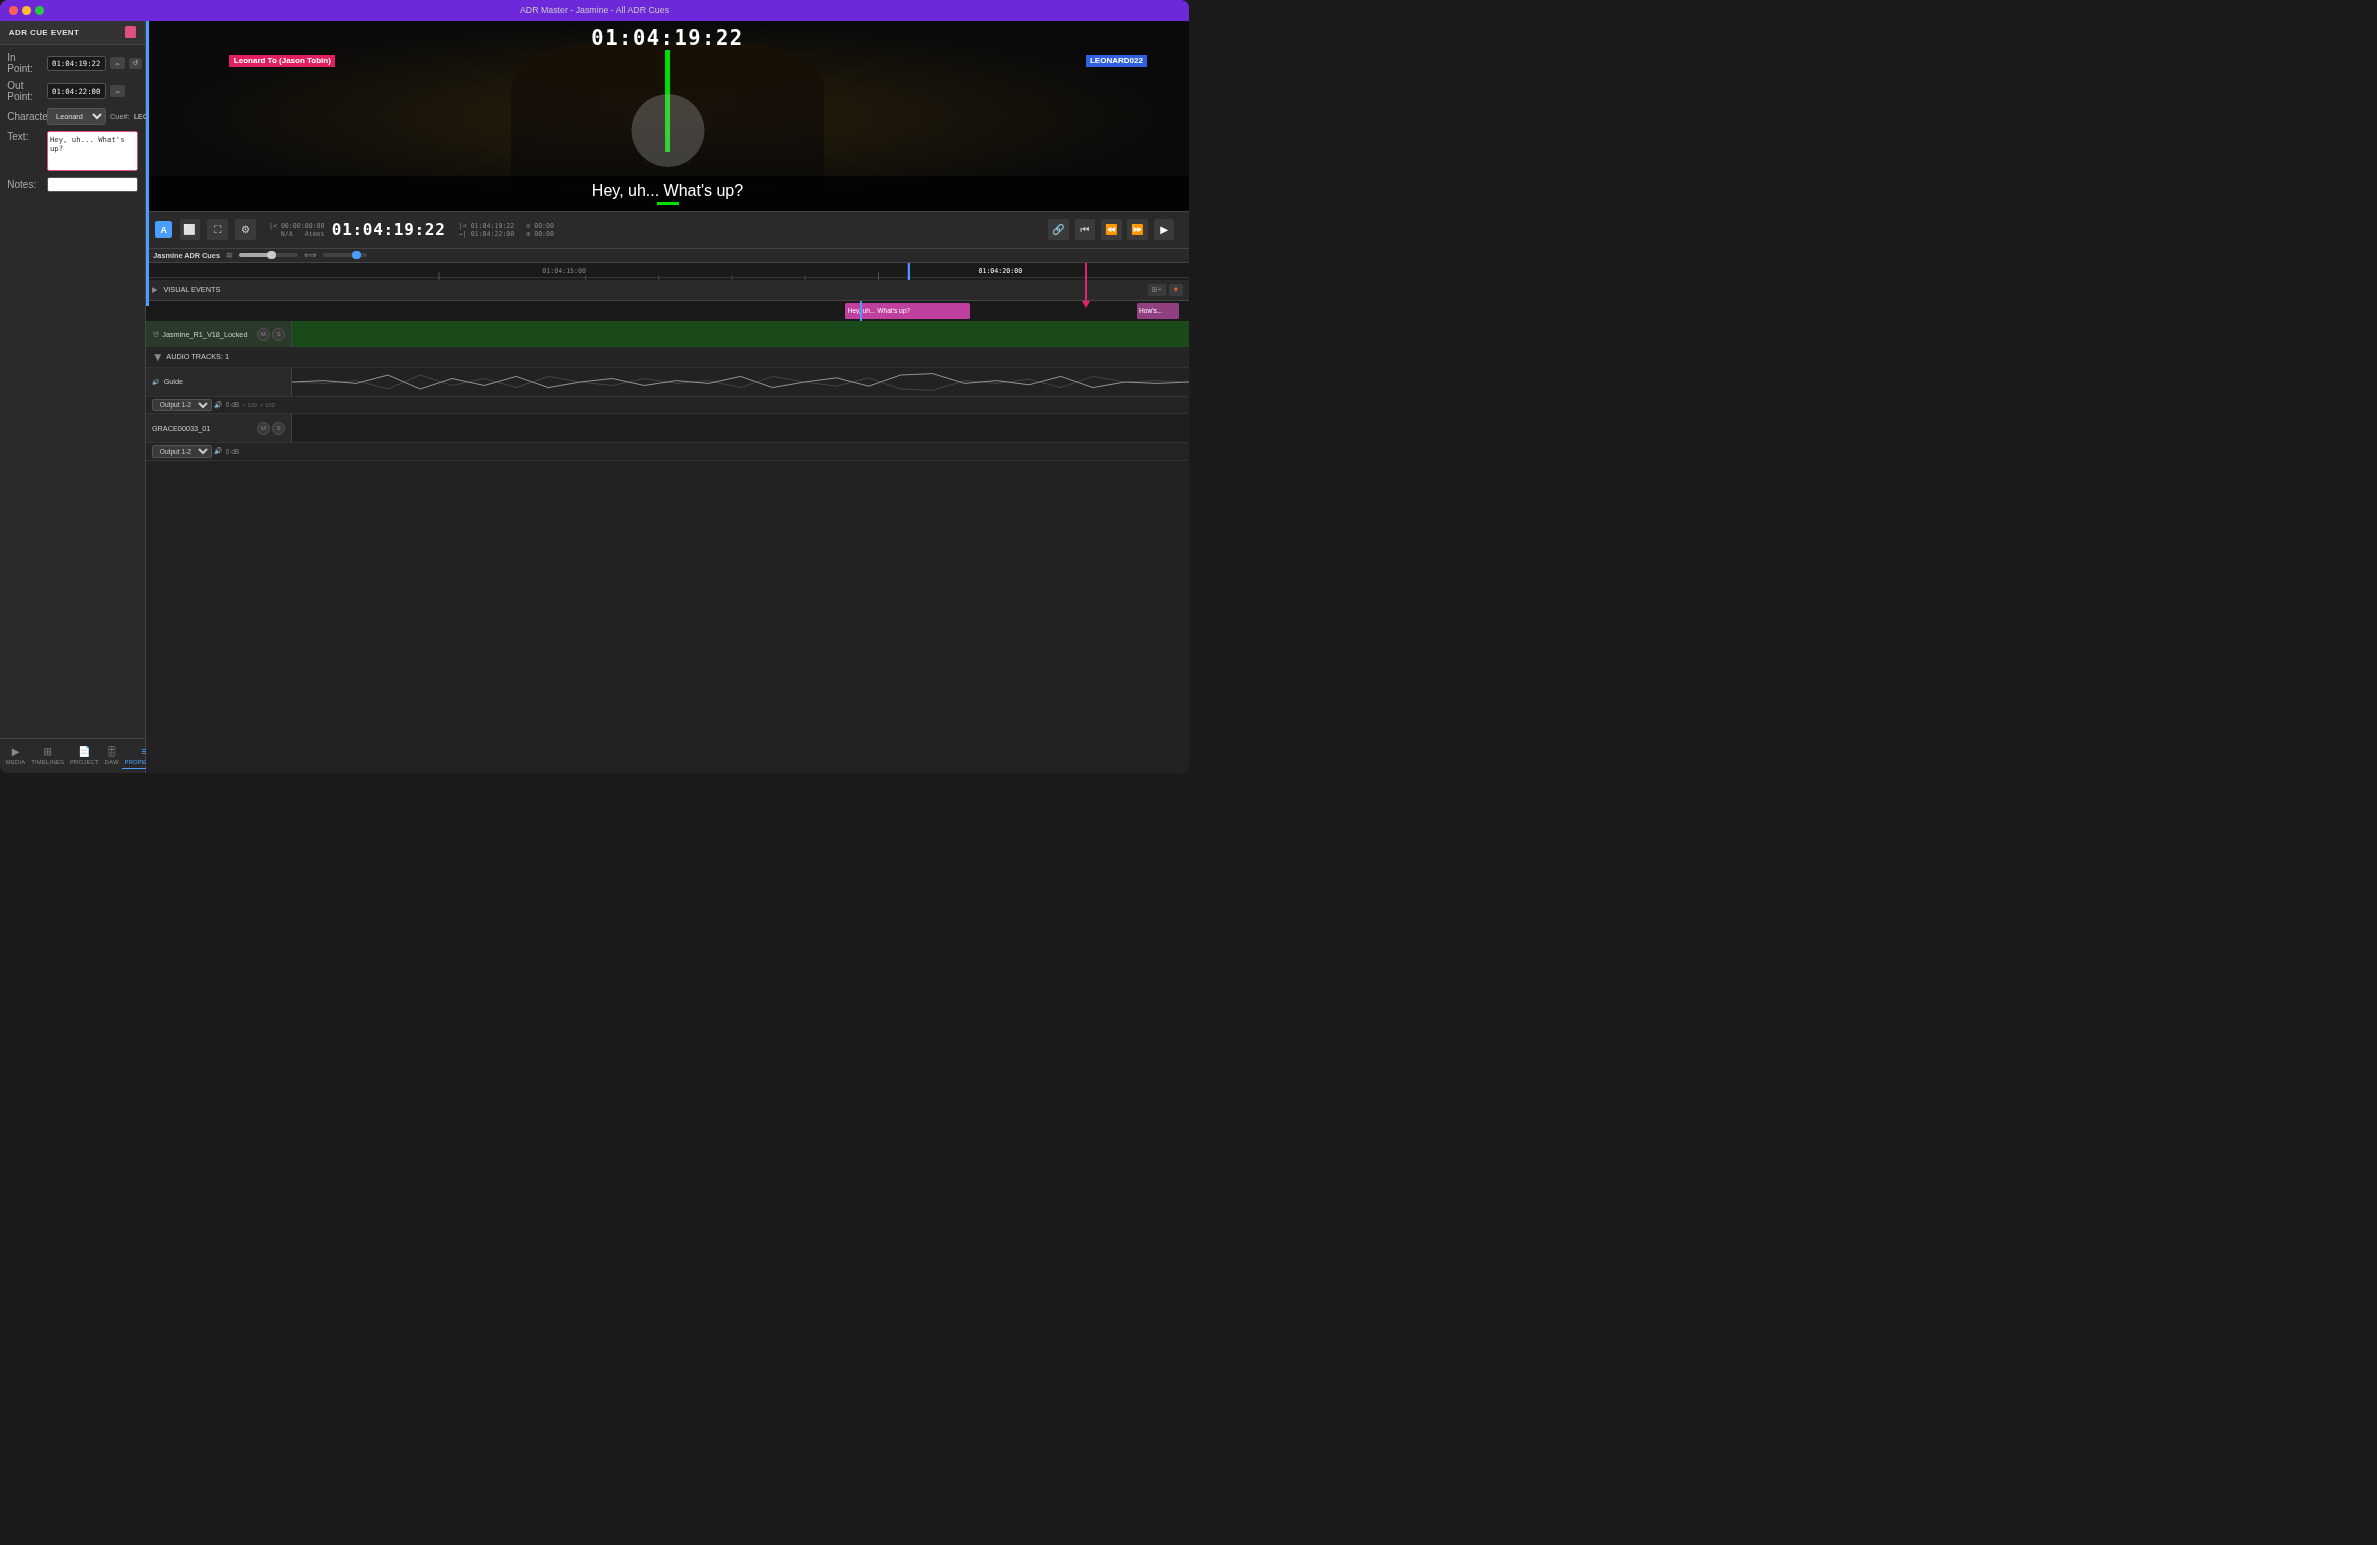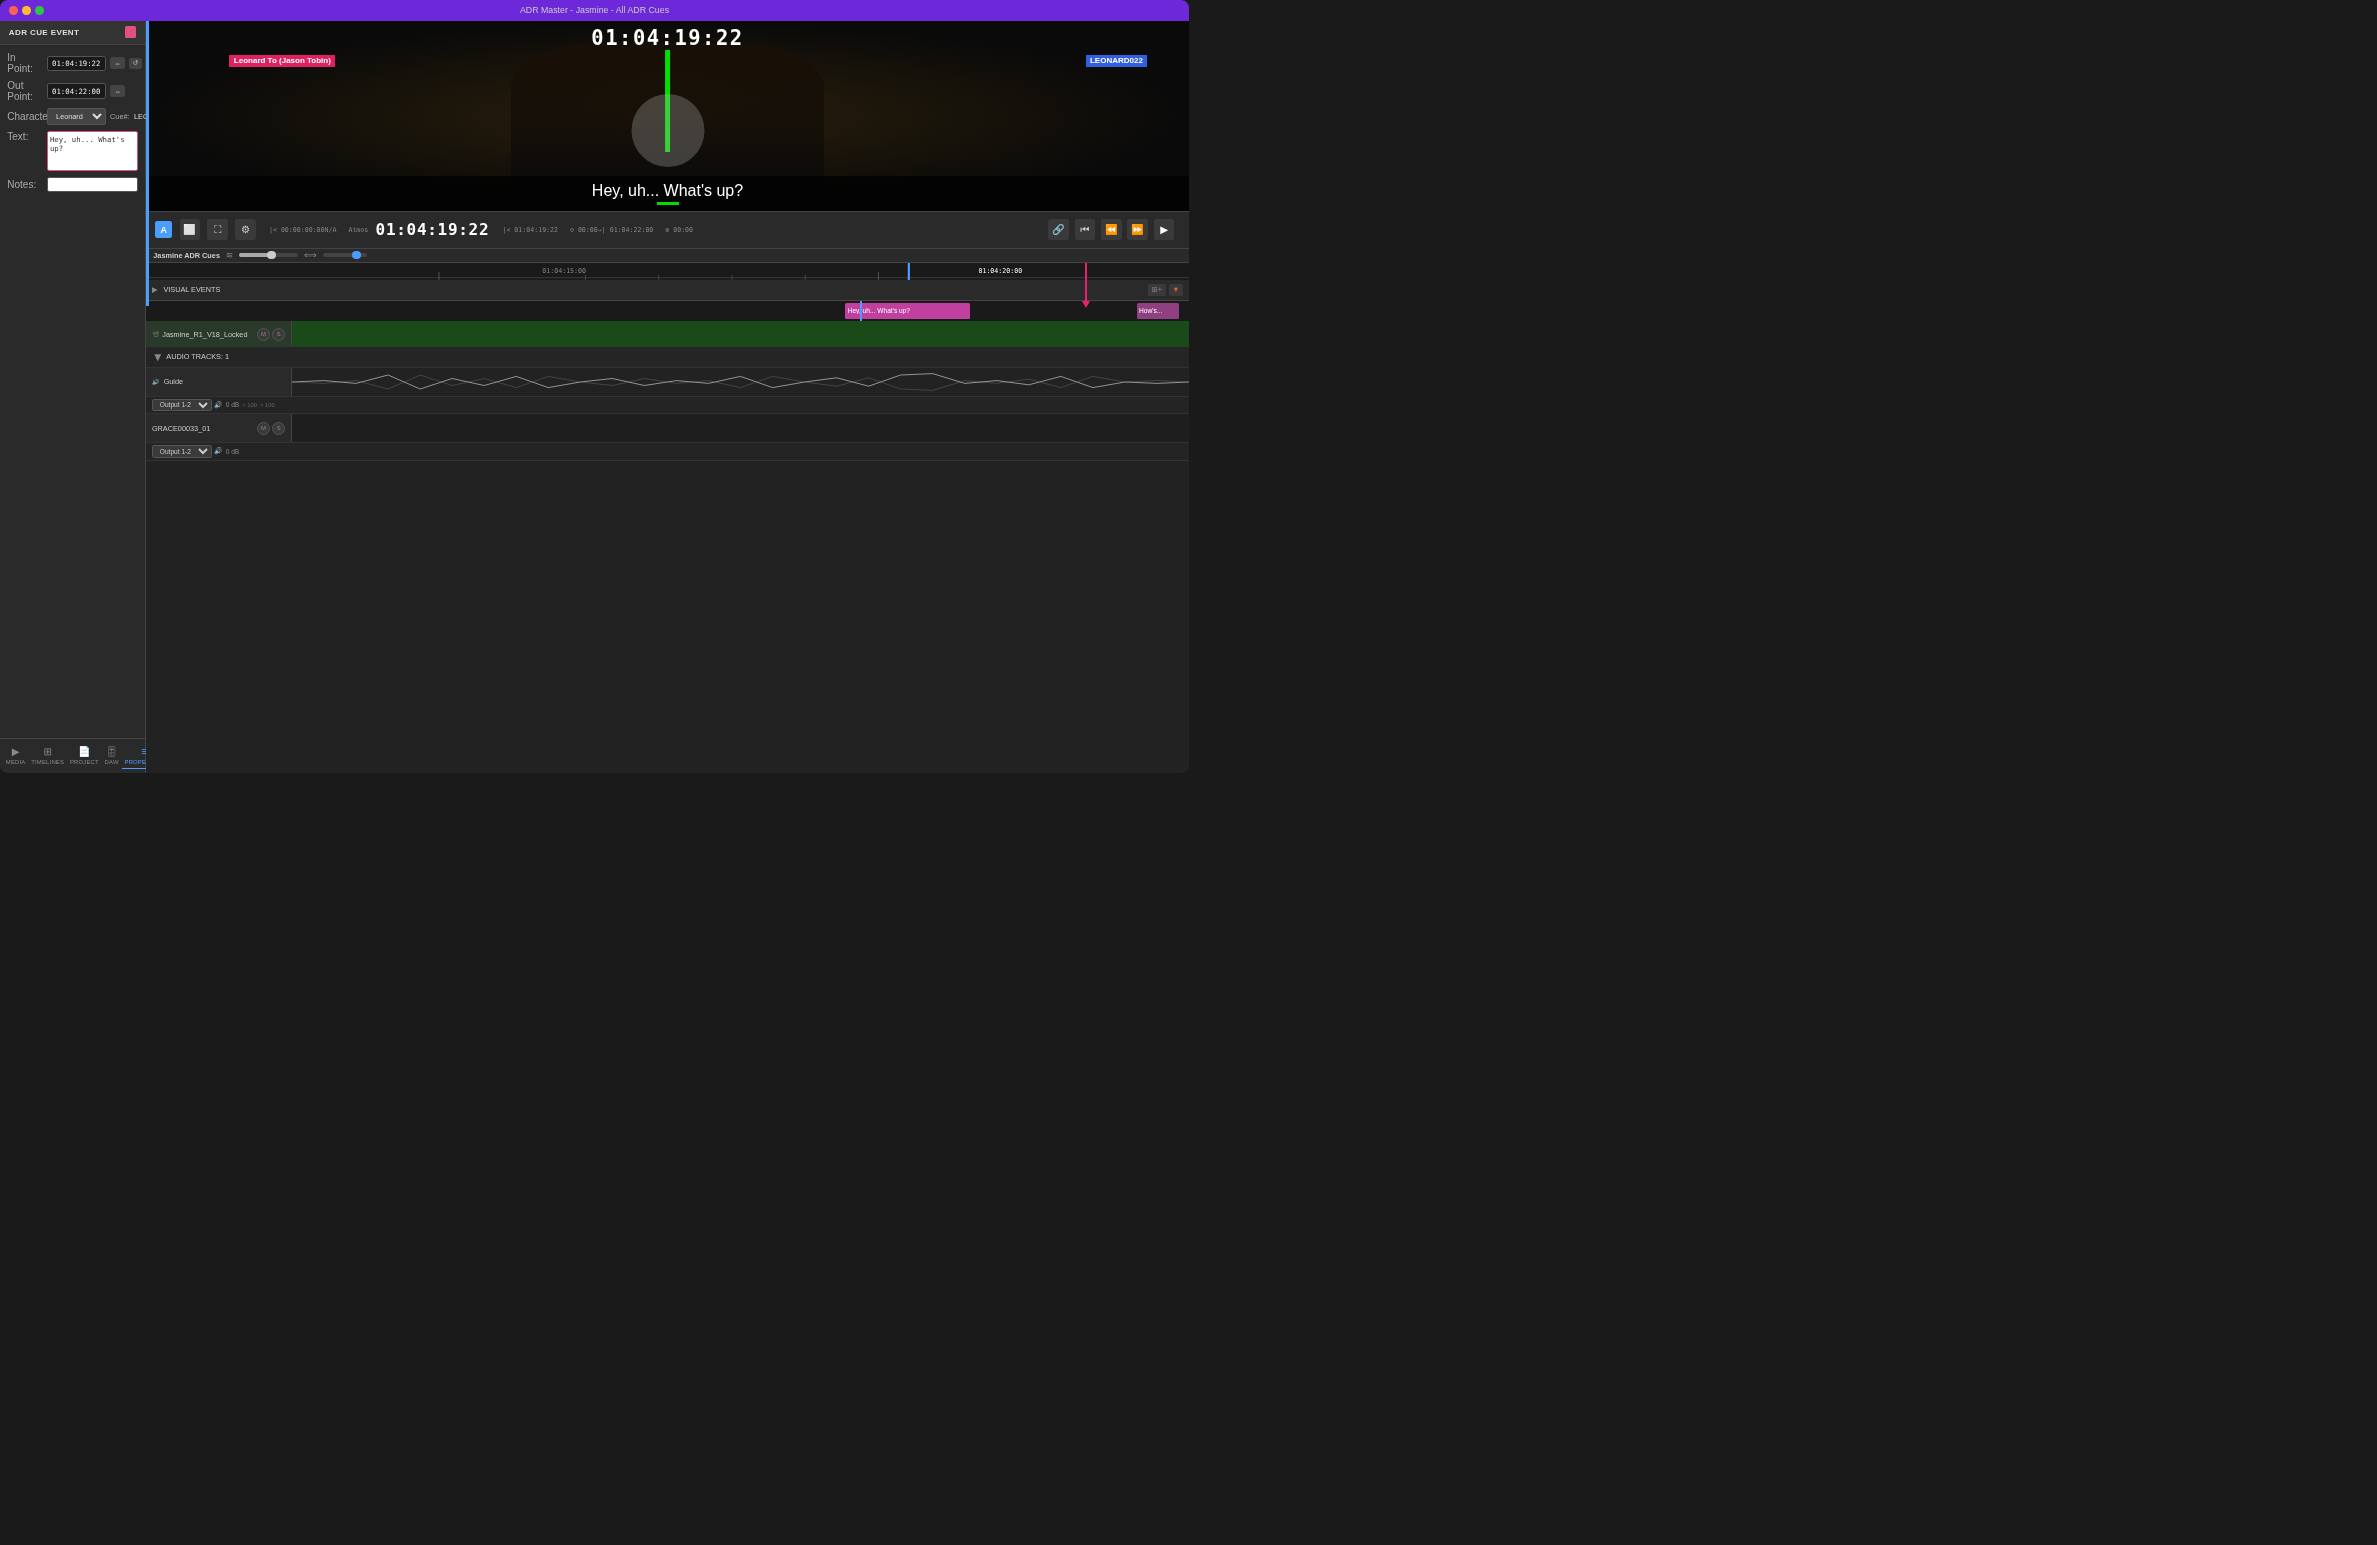--- a/index.html
+++ b/index.html
@@ -569,28 +569,28 @@
         </div>
       </div>
     </div>
 
     <div class="transport-bar">
       <div class="a-button">A</div>
       <button class="transport-icon-btn">⬜</button>
       <button class="transport-icon-btn">⛶</button>
       <button class="transport-icon-btn">⚙</button>
 
-      <div style="display:flex;flex-direction:row;align-items:flex-end;margin-left:5.9px;">
+      <div style="display:flex;flex-direction:column;align-items:flex-end;margin-left:5.9px;">
         <span class="transport-info">|&lt; <span>00:00:00:00</span></span>
         <span class="transport-info"><span>N/A</span> &nbsp; <span>Atmos</span></span>
       </div>
 
       <div class="timecode-center">01:04:19:22</div>
 
-      <div style="display:flex;flex-direction:row;align-items:flex-end;margin-left:5.9px;">
+      <div style="display:flex;flex-direction:column;align-items:flex-end;margin-left:5.9px;">
         <span class="transport-info">|&lt; <span>01:04:19:22</span> &nbsp; ⊙ <span>00:00</span></span>
         <span class="transport-info">→| <span>01:04:22:00</span> &nbsp; ⊕ <span>00:00</span></span>
       </div>
 
       <div class="transport-right">
         <button class="transport-icon-btn">🔗</button>
         <button class="transport-icon-btn">⏮</button>
         <button class="transport-icon-btn">⏪</button>
         <button class="transport-icon-btn">⏩</button>
         <button class="transport-icon-btn" style="color:#fff;">▶</button>

